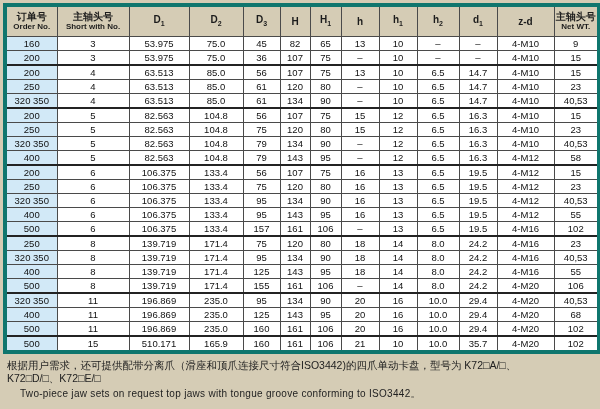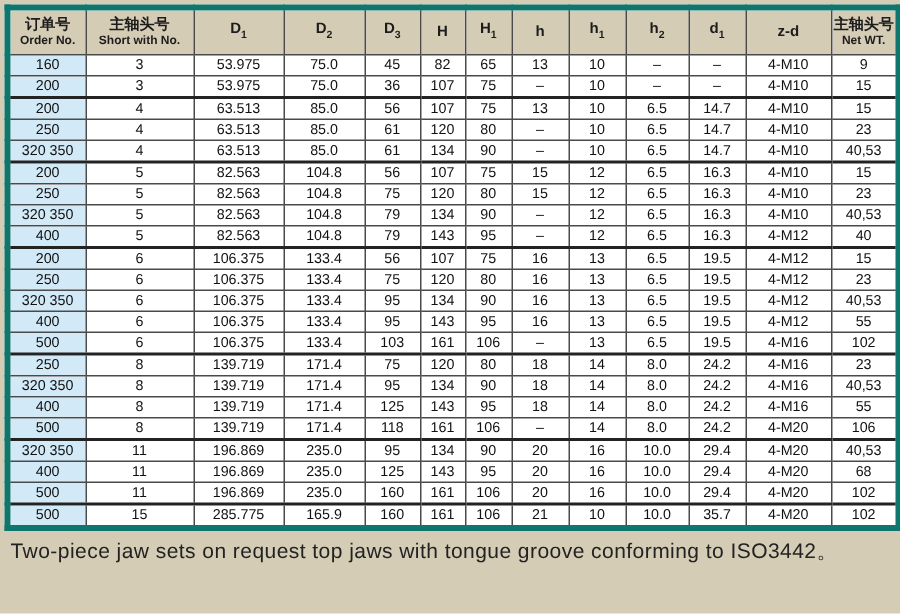--- a/index.html
+++ b/index.html
@@ -49,23 +49,24 @@
   }
   td.first{background:#d2e9f7;}
   tr.group-start td{border-top:2px solid #232323;}
   .notes{
     padding:5px 2px 0 4px;
     font-size:10.5px;
     line-height:13px;
     color:#222;
   }
   .notes .en{
-    font-size:14px;
+    font-size:10px;
     letter-spacing:0.3px;
     margin-top:2px;
+    margin-left:13px;
   }
 </style>
 </head>
 <body>
 
 <div class="page">
   <table>
     <colgroup>
       <col style="width:52px">
         <col style="width:72px">
@@ -225,21 +226,21 @@
           <td>82.563</td>
           <td>104.8</td>
           <td>79</td>
           <td>143</td>
           <td>95</td>
           <td>–</td>
           <td>12</td>
           <td>6.5</td>
           <td>16.3</td>
           <td>4-M12</td>
-          <td>40</td>
+          <td>58</td>
         </tr>
         <tr class="group-start">
           <td class="first">200</td>
           <td>6</td>
           <td>106.375</td>
           <td>133.4</td>
           <td>56</td>
           <td>107</td>
           <td>75</td>
           <td>16</td>
@@ -292,21 +293,21 @@
           <td>6.5</td>
           <td>19.5</td>
           <td>4-M12</td>
           <td>55</td>
         </tr>
         <tr>
           <td class="first">500</td>
           <td>6</td>
           <td>106.375</td>
           <td>133.4</td>
-          <td>103</td>
+          <td>157</td>
           <td>161</td>
           <td>106</td>
           <td>–</td>
           <td>13</td>
           <td>6.5</td>
           <td>19.5</td>
           <td>4-M16</td>
           <td>102</td>
         </tr>
         <tr class="group-start">
@@ -352,21 +353,21 @@
           <td>8.0</td>
           <td>24.2</td>
           <td>4-M16</td>
           <td>55</td>
         </tr>
         <tr>
           <td class="first">500</td>
           <td>8</td>
           <td>139.719</td>
           <td>171.4</td>
-          <td>118</td>
+          <td>155</td>
           <td>161</td>
           <td>106</td>
           <td>–</td>
           <td>14</td>
           <td>8.0</td>
           <td>24.2</td>
           <td>4-M20</td>
           <td>106</td>
         </tr>
         <tr class="group-start">
@@ -410,31 +411,33 @@
           <td>20</td>
           <td>16</td>
           <td>10.0</td>
           <td>29.4</td>
           <td>4-M20</td>
           <td>102</td>
         </tr>
         <tr class="group-start">
           <td class="first">500</td>
           <td>15</td>
-          <td>285.775</td>
+          <td>510.171</td>
           <td>165.9</td>
           <td>160</td>
           <td>161</td>
           <td>106</td>
           <td>21</td>
           <td>10</td>
           <td>10.0</td>
           <td>35.7</td>
           <td>4-M20</td>
           <td>102</td>
         </tr>
       </tbody>
   </table>
 
   <div class="notes">
+    <div>根据用户需求，还可提供配带分离爪（滑座和顶爪连接尺寸符合ISO3442)的四爪单动卡盘，型号为 K72□A/□、</div>
+    <div>K72□D/□、K72□E/□</div>
     <div class="en">Two-piece jaw sets on request top jaws with tongue groove conforming to ISO3442。</div>
   </div>
 </div>
 
 </body></html>

